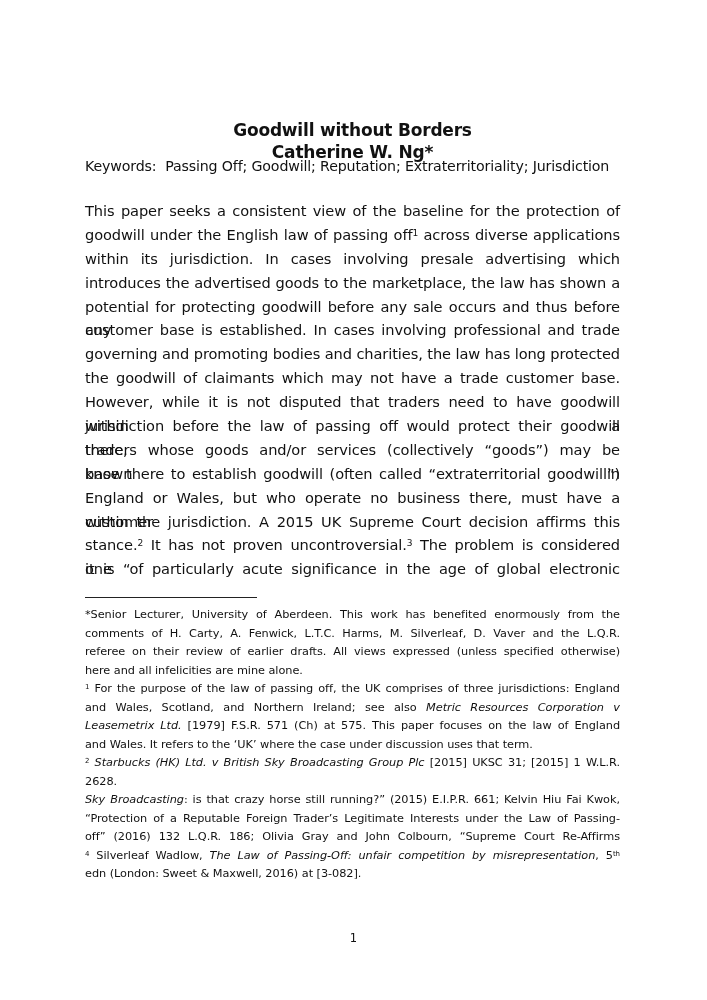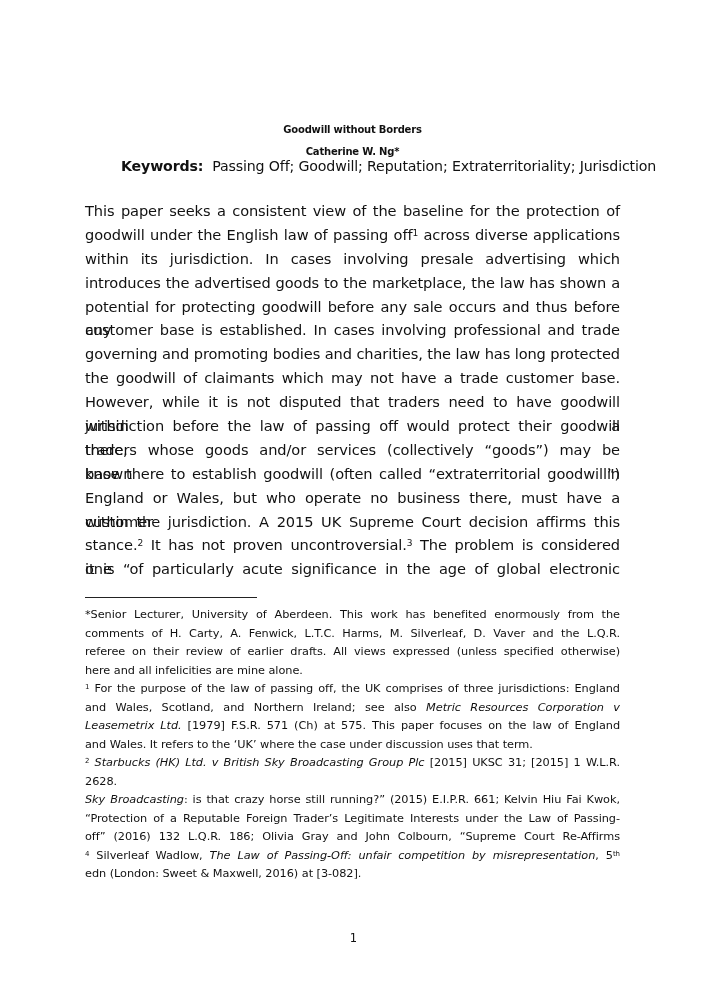--- a/index.html
+++ b/index.html
@@ -1,20 +1,20 @@
 <!DOCTYPE html>
 <html><head>
 <meta charset="utf-8">
 <style>
   html, body { margin: 0; padding: 0; background: #ffffff; }
   body { width: 707px; height: 1000px; position: relative; overflow: hidden; color: #111111; font-family: "DejaVu Sans", sans-serif; }
   .page { position: absolute; left: 0; top: 0; width: 707px; height: 1000px; background: #fff; }
-  .title-block { position: absolute; left: 85px; width: 535px; top: 119px; text-align: center; font-weight: bold; font-size: 10px; line-height: 22px; letter-spacing: -0.2px; }
+  .title-block { position: absolute; left: 85px; width: 535px; top: 119px; text-align: center; font-weight: bold; font-size: 17px; line-height: 22px; letter-spacing: -0.2px; }
   .keywords { position: absolute; left: 85px; width: 560px; top: 155px; font-size: 14.2px; line-height: 22px; letter-spacing: -0.15px; white-space: nowrap; }
-  .keywords .kw-label { font-weight: bold; margin-left: 36px; }
+  .keywords .kw-label { font-weight: normal; }
   .body-text { position: absolute; left: 85px; width: 535px; top: 199px; font-size: 14.6px; line-height: 23.9px; text-align: justify; letter-spacing: -0.1px; word-spacing: 0px; }
   .body-text .ln { display: block; text-align: justify; text-align-last: justify; height: 23.9px; white-space: nowrap; overflow: visible; }
   .body-text .ln.j { white-space: normal; }
   sup { font-size: 0.62em; vertical-align: 0.45em; line-height: 0; }
   .fn-rule { position: absolute; left: 85px; top: 597px; width: 172px; height: 0; border-top: 1.2px solid #222; }
   .footnotes { position: absolute; left: 85px; width: 535px; top: 606px; font-size: 11.3px; line-height: 18.5px; letter-spacing: -0.05px; }
   .footnotes .ln { display: block; text-align: justify; text-align-last: justify; height: 18.5px; white-space: normal; }
   .footnotes .ln.last { text-align-last: left; }
   .footnotes i { font-style: italic; }
   .page-number { position: absolute; left: 0; width: 707px; top: 930px; text-align: center; font-size: 11.5px; line-height: 16px; }

